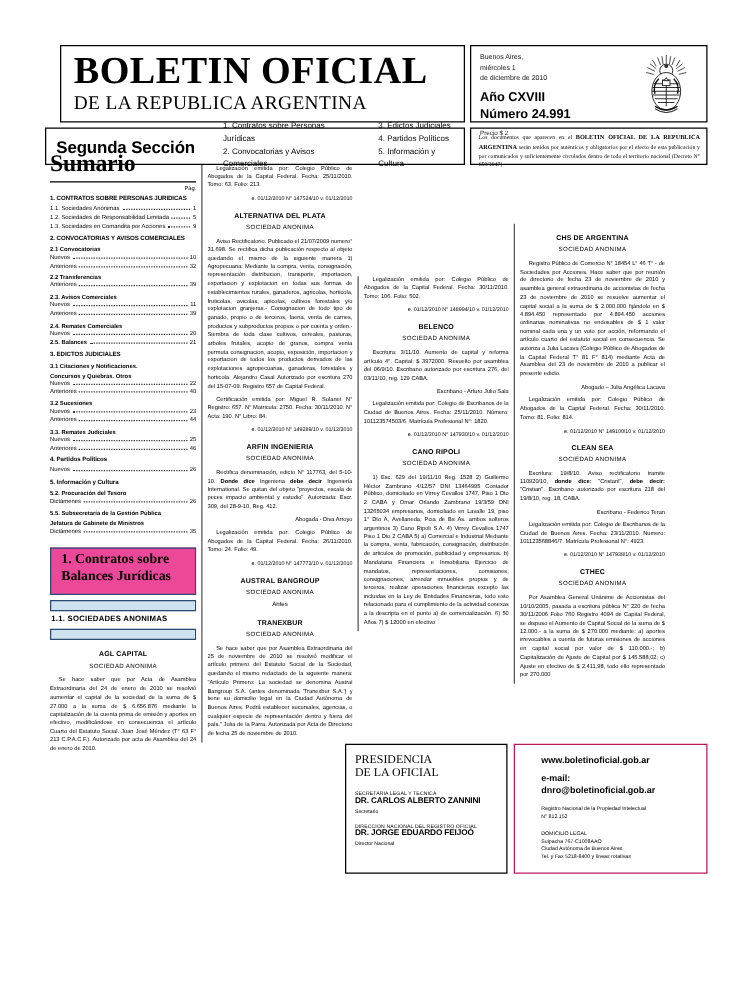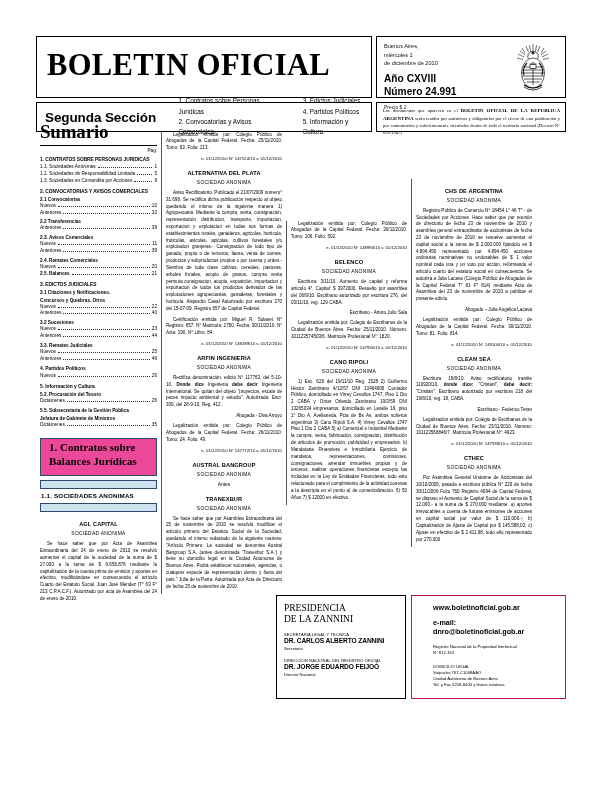--- a/index.html
+++ b/index.html
@@ -23,20 +23,21 @@
     gap: 4px;
     height: 62px;
   }
   .mast-title-box {
     flex: 1 1 auto;
     border: 1px solid #000;
     display: flex;
     flex-direction: column;
     justify-content: center;
     padding: 2px 0 4px 10px;
+    margin-left: 12px;
   }
   .mast-title {
     font-family: "Liberation Serif", serif;
     font-weight: bold;
     font-size: 30.5px;
     letter-spacing: 0.4px;
     line-height: 1.02;
     white-space: nowrap;
   }
   .mast-sub {
@@ -204,20 +205,21 @@
   .web-blk { font-size: 4.2px; line-height: 1.5; margin-bottom: 7px; }
 </style>
 </head>
 <body>
 
 <div class="page">
 
   <div class="masthead">
     <div class="mast-title-box">
       <div class="mast-title">BOLETIN OFICIAL</div>
+      <div class="mast-sub">DE LA REPUBLICA ARGENTINA</div>
     </div>
     <div class="mast-date-box">
       <div class="mast-date-txt">
         <div class="mast-date-line">Buenos Aires,</div>
         <div class="mast-date-line">miércoles 1</div>
         <div class="mast-date-line">de diciembre de 2010</div>
         <div class="mast-year">Año CXVIII</div>
         <div class="mast-num">Número 24.991</div>
         <div class="mast-price">Precio $ 2</div>
       </div>
@@ -499,21 +501,21 @@
     </div>
 
   </div>
 
   <div class="footer">
     <div class="foot-left"></div>
 
     <div class="foot-pres">
       <div class="pres-title">
         <div>PRESIDENCIA</div>
-        <div>DE LA ZANNINI</div>
+        <div>DE LA OFICIAL</div>
       </div>
       <div class="pres-role">SECRETARIA LEGAL Y TECNICA</div>
       <div class="pres-name">DR. CARLOS ALBERTO ZANNINI</div>
       <div class="pres-sub">Secretario</div>
       <div class="pres-role">DIRECCION NACIONAL DEL REGISTRO OFICIAL</div>
       <div class="pres-name">DR. JORGE EDUARDO FEIJOÓ</div>
       <div class="pres-sub">Director Nacional</div>
     </div>
 
     <div class="foot-web">

